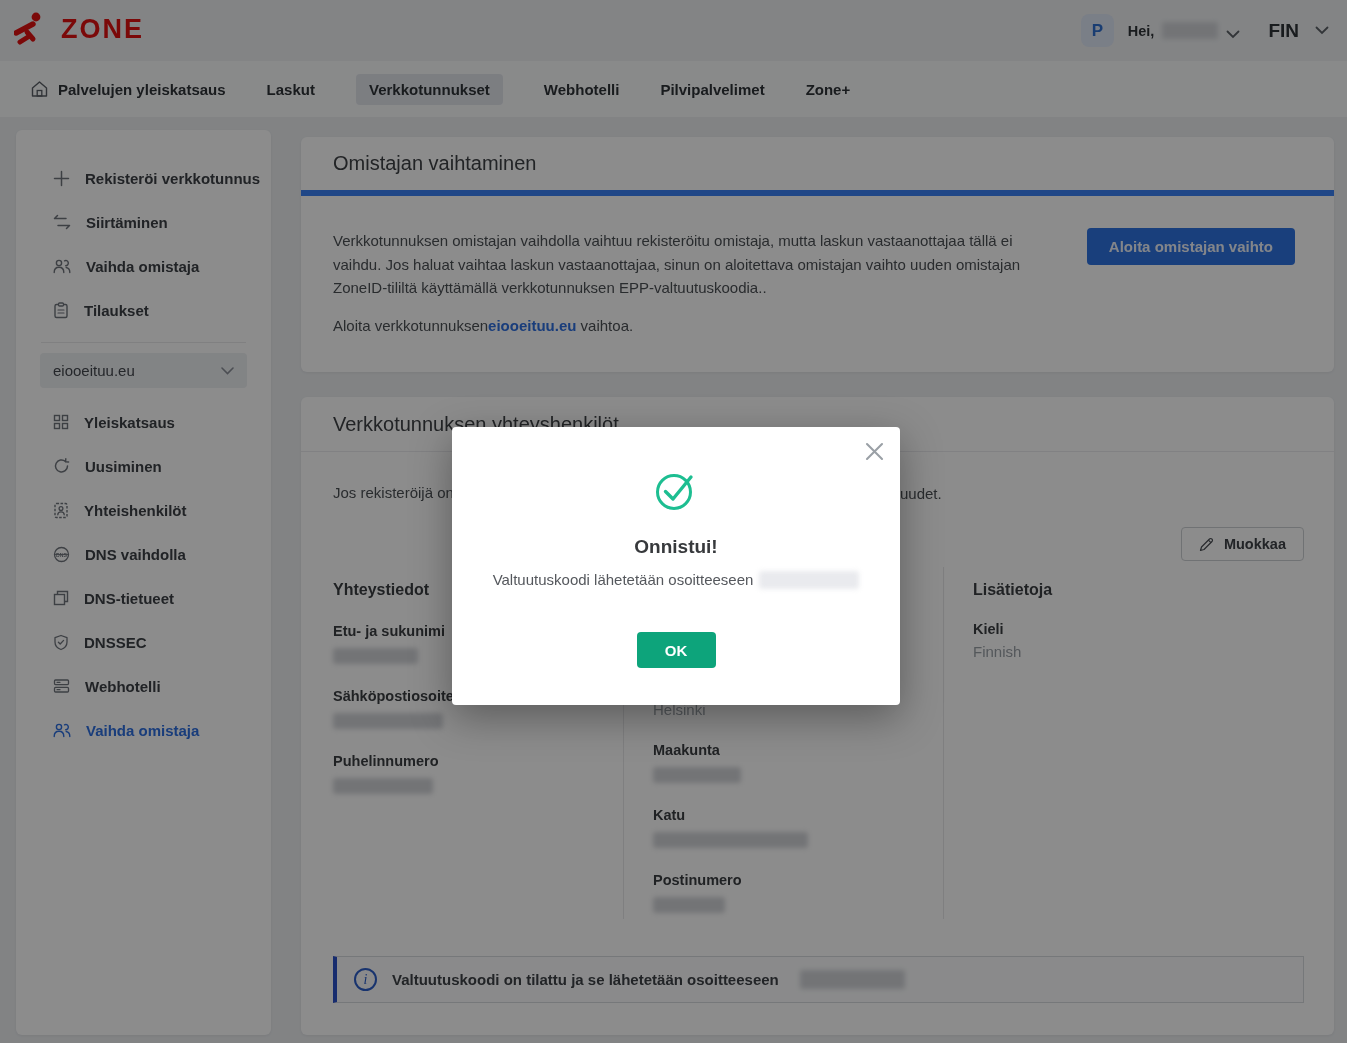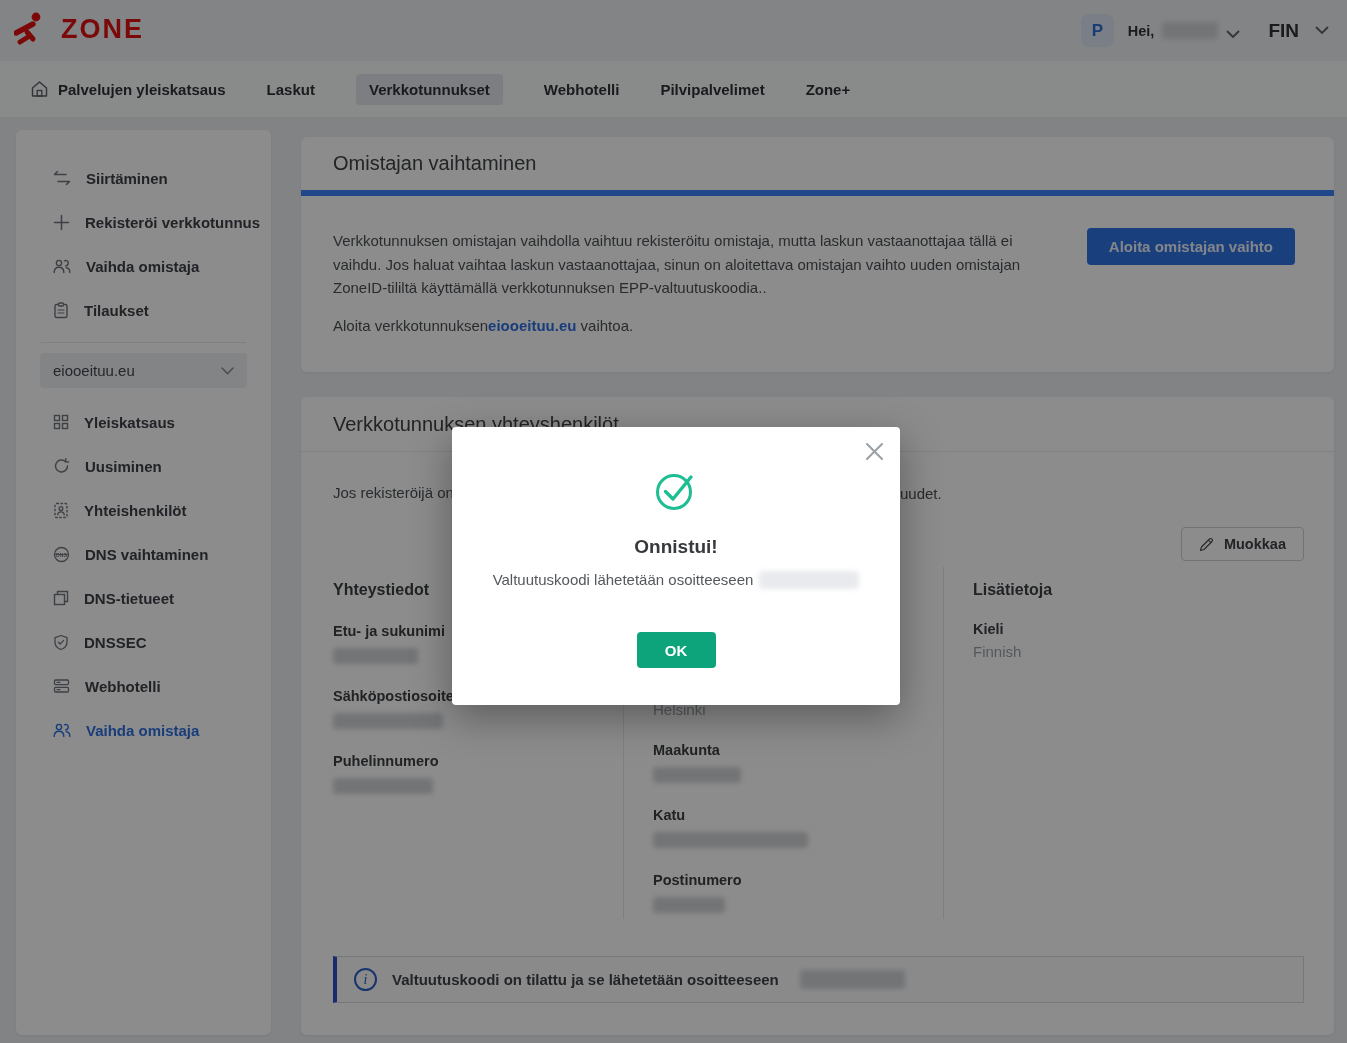--- a/index.html
+++ b/index.html
@@ -146,31 +146,31 @@
     <div class="nav-item">
       <span>Pilvipalvelimet</span>
     </div>
     <div class="nav-item">
       <span>Zone+</span>
     </div>
   </div>
 
   <aside class="card sidebar">
     <div class="side-item">
+      <svg width="17" height="17" viewBox="0 0 17 17">
+        <path d="M8.5 1.5 V15.5 M1.5 8.5 H15.5" stroke="#70757d" stroke-width="1.5" stroke-linecap="round"></path>
+      </svg>
+      <span>Rekisteröi verkkotunnus</span>
+    </div>
+    <div class="side-item">
       <svg width="18" height="16" viewBox="0 0 18 16">
         <path d="M4.5 1.5 L1.5 4.5 H13" stroke="#70757d" stroke-width="1.5" fill="none" stroke-linecap="round" stroke-linejoin="round"></path>
         <path d="M13.5 14.5 L16.5 11.5 H5" stroke="#70757d" stroke-width="1.5" fill="none" stroke-linecap="round" stroke-linejoin="round"></path>
       </svg>
       <span>Siirtäminen</span>
-    </div>
-    <div class="side-item">
-      <svg width="17" height="17" viewBox="0 0 17 17">
-        <path d="M8.5 1.5 V15.5 M1.5 8.5 H15.5" stroke="#70757d" stroke-width="1.5" stroke-linecap="round"></path>
-      </svg>
-      <span>Rekisteröi verkkotunnus</span>
     </div>
     <div class="side-item">
       <svg width="18" height="16" viewBox="0 0 18 16">
         <circle cx="6" cy="5" r="2.6" stroke="#70757d" stroke-width="1.4" fill="none"></circle>
         <path d="M1.2 14.5 c0-3.4 2.1-5.2 4.8-5.2 s4.8 1.8 4.8 5.2" stroke="#70757d" stroke-width="1.4" fill="none" stroke-linecap="round"></path>
         <path d="M11.5 2.8 a2.6 2.6 0 1 1 1.2 4.9" stroke="#70757d" stroke-width="1.4" fill="none" stroke-linecap="round"></path>
         <path d="M13.2 9.5 c2.3.4 3.6 2.1 3.6 5" stroke="#70757d" stroke-width="1.4" fill="none" stroke-linecap="round"></path>
       </svg>
       <span>Vaihda omistaja</span>
     </div>
@@ -215,21 +215,21 @@
         <path d="M4.8 12.8 c0-2 1.4-3 3.2-3 s3.2 1 3.2 3" stroke="#70757d" stroke-width="1.3" fill="none" stroke-linecap="round"></path>
       </svg>
       <span>Yhteishenkilöt</span>
     </div>
     <div class="side-item">
       <svg width="17" height="17" viewBox="0 0 17 17">
         <circle cx="8.5" cy="8.5" r="7" stroke="#70757d" stroke-width="1.3" fill="none"></circle>
         <path d="M1.5 8.5 H15.5" stroke="#70757d" stroke-width="0.9"></path>
         <text x="8.5" y="10.6" text-anchor="middle" font-size="5.2" font-weight="bold" fill="#70757d" font-family="Liberation Sans, sans-serif">DNS</text>
       </svg>
-      <span>DNS vaihtaminen</span>
+      <span>DNS vaihdolla</span>
     </div>
     <div class="side-item">
       <svg width="16" height="16" viewBox="0 0 16 16">
         <rect x="1.5" y="4.5" width="10" height="10" stroke="#70757d" stroke-width="1.4" fill="none"></rect>
         <path d="M4.5 4.5 V1.5 H14.5 V11.5 H11.5" stroke="#70757d" stroke-width="1.4" fill="none"></path>
       </svg>
       <span>DNS-tietueet</span>
     </div>
     <div class="side-item">
       <svg width="16" height="17" viewBox="0 0 16 17">

